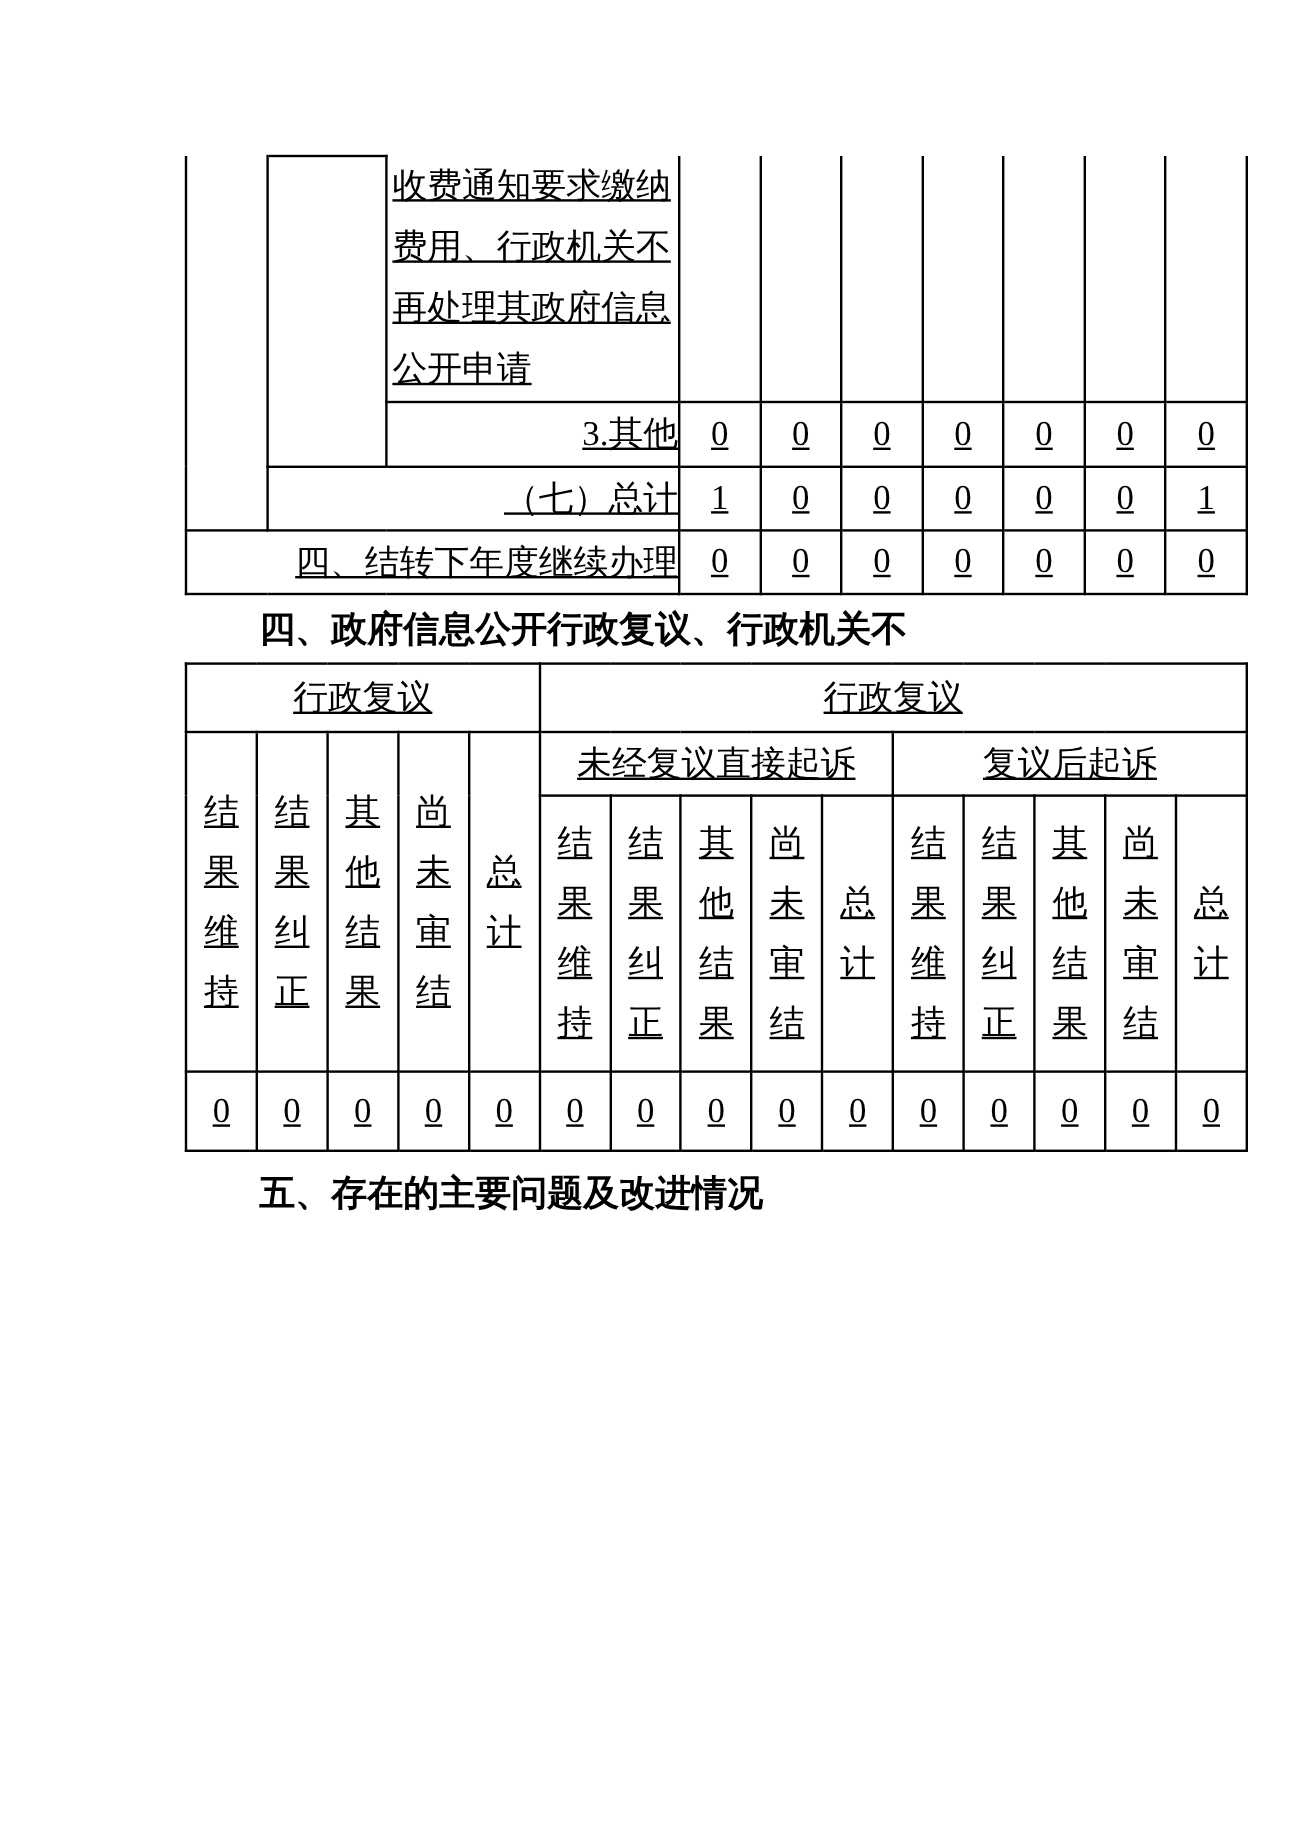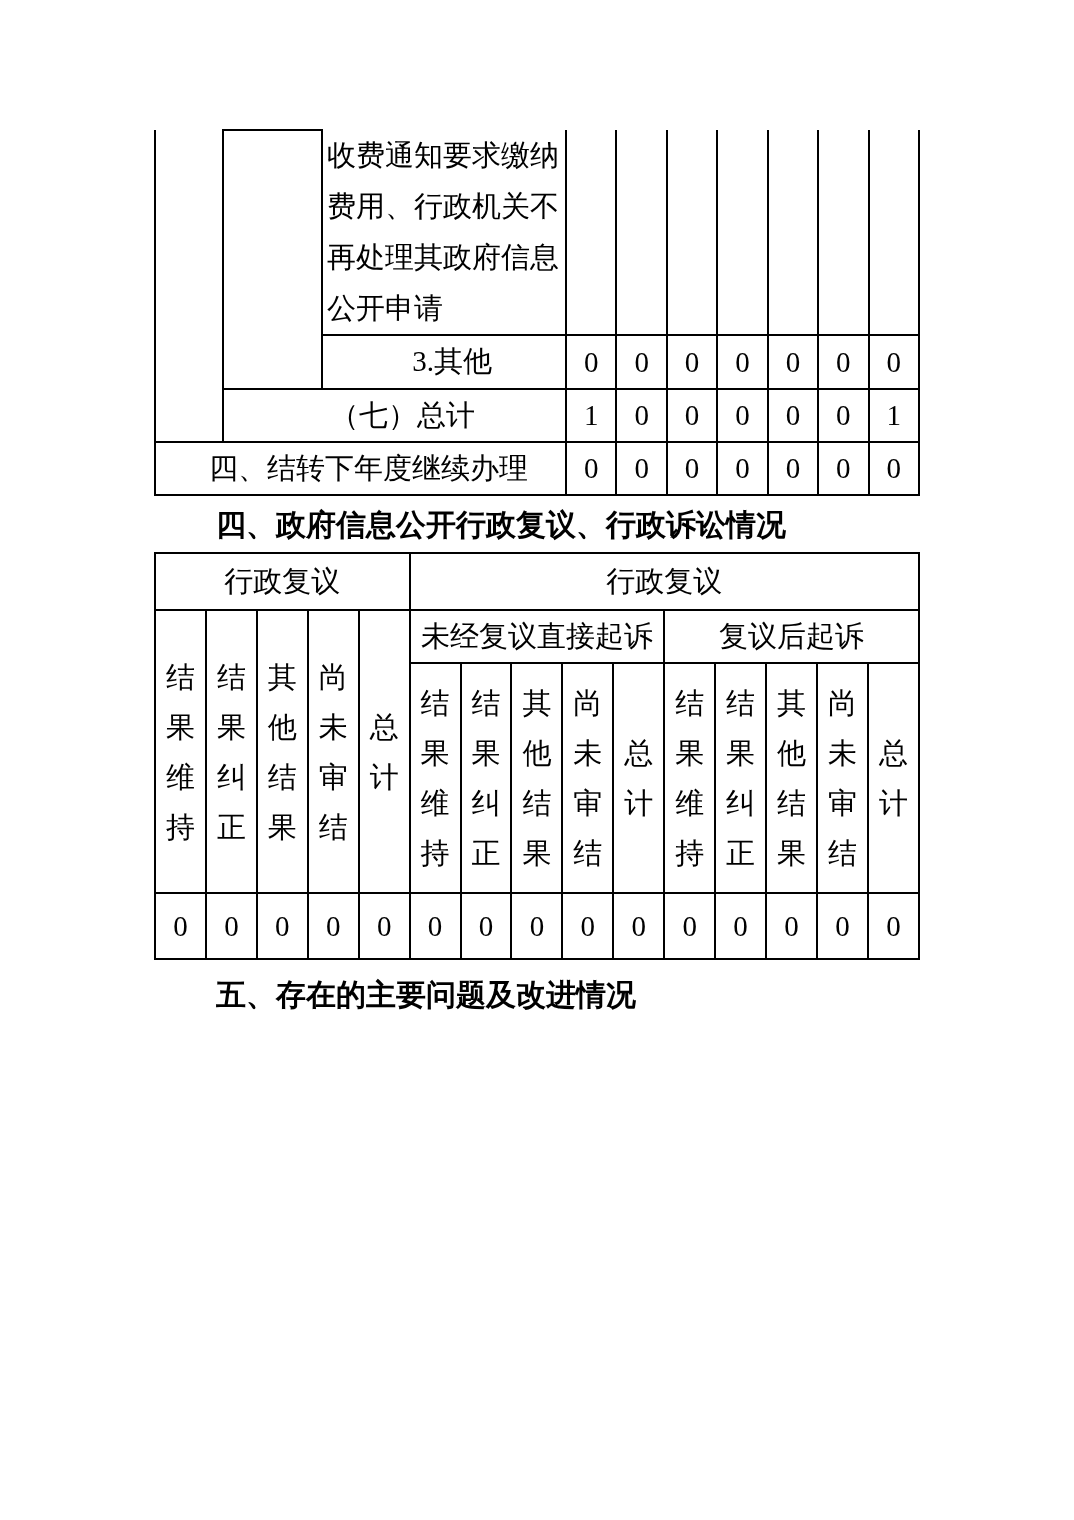--- a/index.html
+++ b/index.html
@@ -3,31 +3,31 @@
 <meta charset="utf-8">
 <style>
   * { margin:0; padding:0; box-sizing:border-box; }
   html,body { background:#ffffff; }
   body {
     width:1074px; height:1520px; position:relative; overflow:hidden;
     font-family:"Liberation Serif","DejaVu Serif",serif; color:#000;
   }
   .doc { position:absolute; left:154px; top:0; width:766px; }
 
-  table { border-collapse:collapse; table-layout:fixed; width:766px; }
+  table { border-collapse:collapse; table-layout:fixed; width:886px;text-decoration:underline; }
   td { border:2px solid #000; font-size:29px; color:#000; overflow:hidden; }
 
   
   .t1 { margin-top:129px; }
   .t1 .no-top { border-top:none; }
   .t1 .r1 { height:204px; }
   .t1 .r2 { height:54px; }
   .t1 .r3 { height:53px; }
   .t1 .r4 { height:53px; }
-  .t1 td.lbl { text-align:center; vertical-align:middle; padding-left:16px; }
+  .t1 td.lbl { text-align:right; vertical-align:middle; padding-left:16px; }
   .t1 td.num { text-align:center; vertical-align:middle; }
   .t1 td.wrapcell {
     white-space:pre-line; line-height:51px; vertical-align:middle;
     text-align:left; padding:0 4px;
   }
 
   
   .h {
     font-family:"Liberation Sans","DejaVu Sans",sans-serif;
     font-weight:bold; font-size:30px; line-height:50px; text-indent:62px;
@@ -108,21 +108,21 @@
       <td class="num">0</td>
       <td class="num">0</td>
       <td class="num">0</td>
       <td class="num">0</td>
       <td class="num">0</td>
       <td class="num">0</td>
     </tr>
   </tbody>
     </table>
 
-  <div class="h h4">四、政府信息公开行政复议、行政诉讼情况</div>
+  <div class="h h4">四、政府信息公开行政复议、行政机关不</div>
 
   <table class="t2">
     <colgroup>
       <col>
         <col>
         <col>
         <col>
         <col>
         <col>
         <col>

